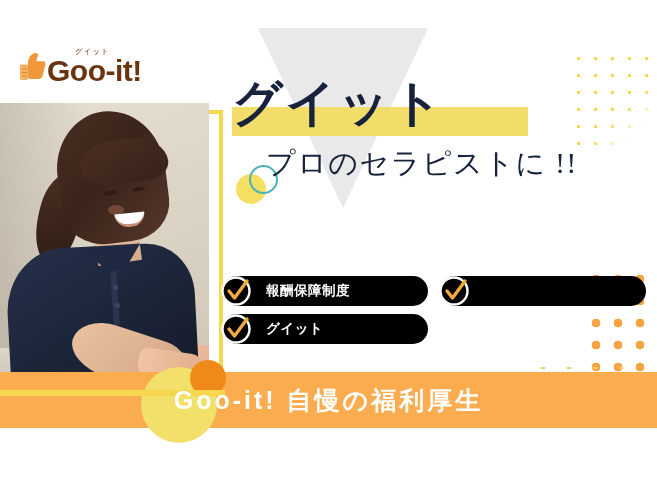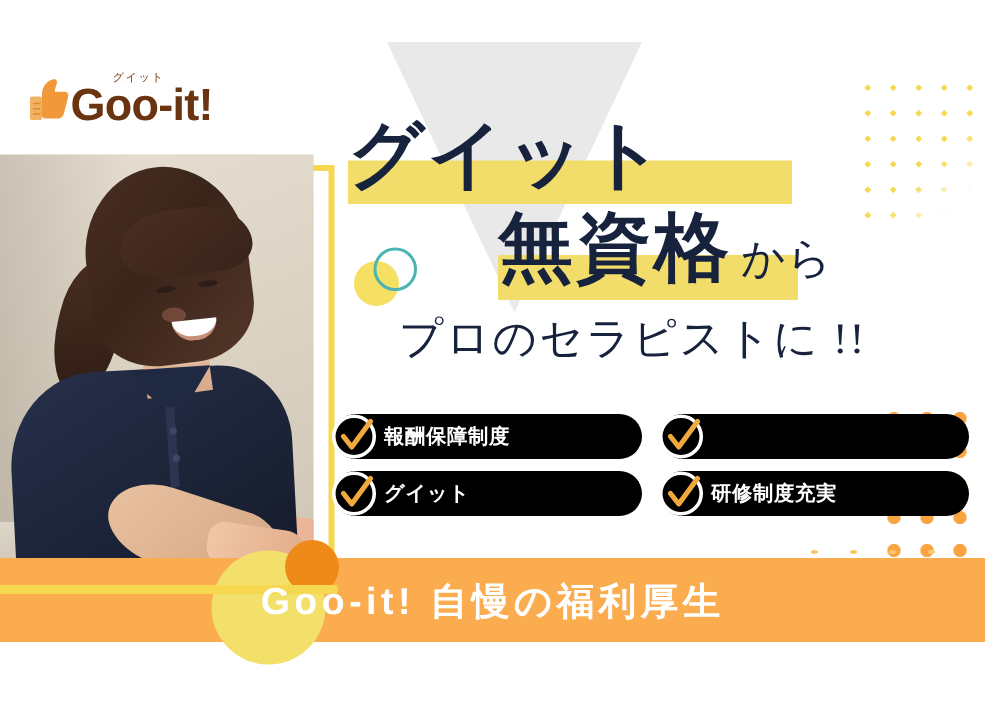--- a/index.html
+++ b/index.html
@@ -298,21 +298,21 @@
     z-index: 7;
   }
   .badge {
     position: relative;
     width: 206px;
     height: 30px;
     background: #000000;
     border-radius: 15px;
     display: flex;
     align-items: center;
-    padding-left: 34px;
+    padding-left: 44px;
   }
   .badge-label {
     color: #ffffff;
     font-size: 13.5px;
     font-weight: 700;
     letter-spacing: .5px;
     white-space: nowrap;
     font-family: "Liberation Sans", "DejaVu Sans", sans-serif;
   }
   .check-icon {
@@ -431,24 +431,20 @@
       <span class="logo-kana">グイット</span>
       <span class="logo-text">Goo-it!</span>
     </span>
   </div>
 
   <div class="headline">
     <div class="line1">
       <span class="hl-hi h1"></span>
       <span class="hl-text">グイット</span>
     </div>
-    <div class="line2">
-      <span class="hl-hi h2"></span>
-      <span class="hl-text">無資格</span><span class="kara">から</span>
-    </div>
     <div class="line3">プロのセラピストに !!</div>
   </div>
 
   <div class="deco-circles">
     <span class="c-fill"></span>
     <span class="c-ring"></span>
   </div>
 
   <div class="badges">
 
@@ -474,27 +470,18 @@
     <div class="badge">
       <span class="check-icon">
         <svg viewBox="0 0 36 36" width="36" height="36" aria-hidden="true">
           <circle cx="18" cy="18" r="13.5" fill="none" stroke="#ffffff" stroke-width="2.4"></circle>
           <path d="M11 18 L16.5 25 L29 8" fill="none" stroke="#f0a93c" stroke-width="3.4" stroke-linecap="round" stroke-linejoin="round"></path>
         </svg>
       </span>
       <span class="badge-label">グイット</span>
     </div>
 
-    <div class="badge">
-      <span class="check-icon">
-        <svg viewBox="0 0 36 36" width="36" height="36" aria-hidden="true">
-          <circle cx="18" cy="18" r="13.5" fill="none" stroke="#ffffff" stroke-width="2.4"></circle>
-          <path d="M11 18 L16.5 25 L29 8" fill="none" stroke="#f0a93c" stroke-width="3.4" stroke-linecap="round" stroke-linejoin="round"></path>
-        </svg>
-      </span>
-      <span class="badge-label">研修制度充実</span>
-    </div>
 
   </div>
 
   <div class="band-title">Goo-it! 自慢の福利厚生</div>
 
 </div>
 
 </body></html>

